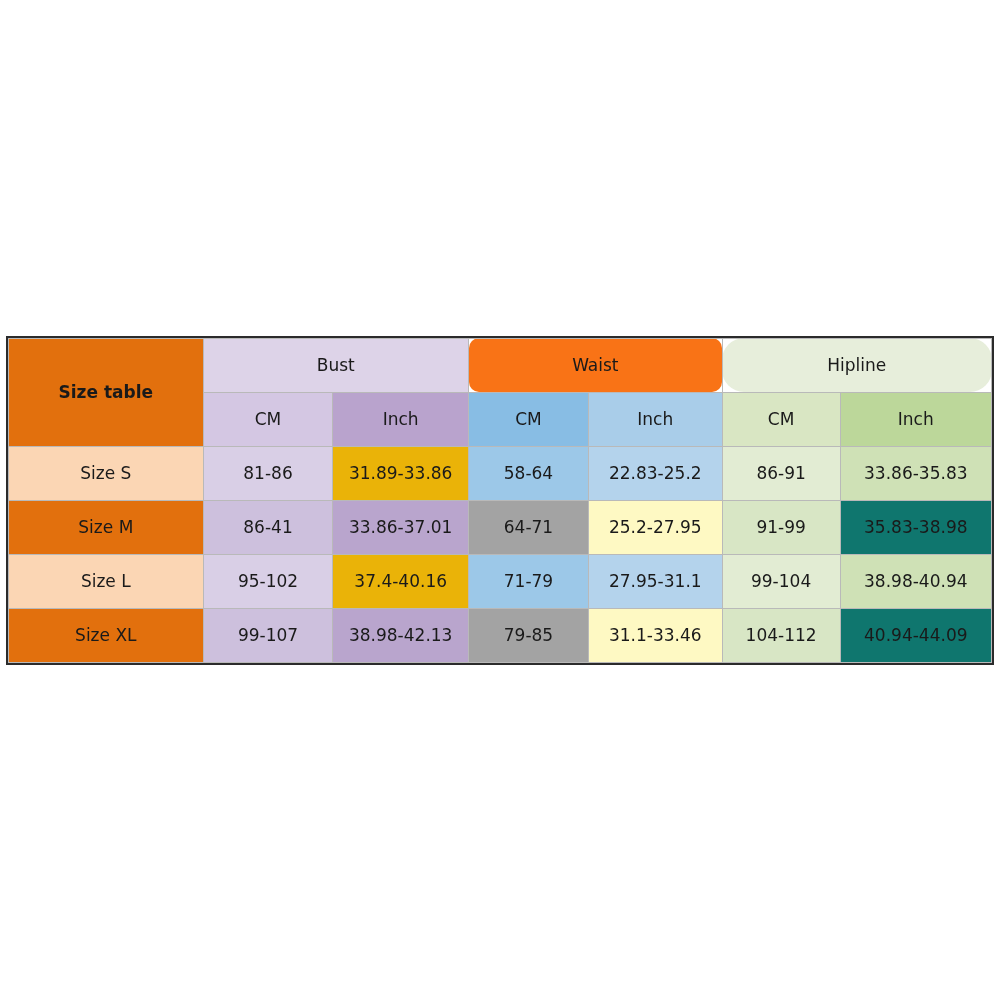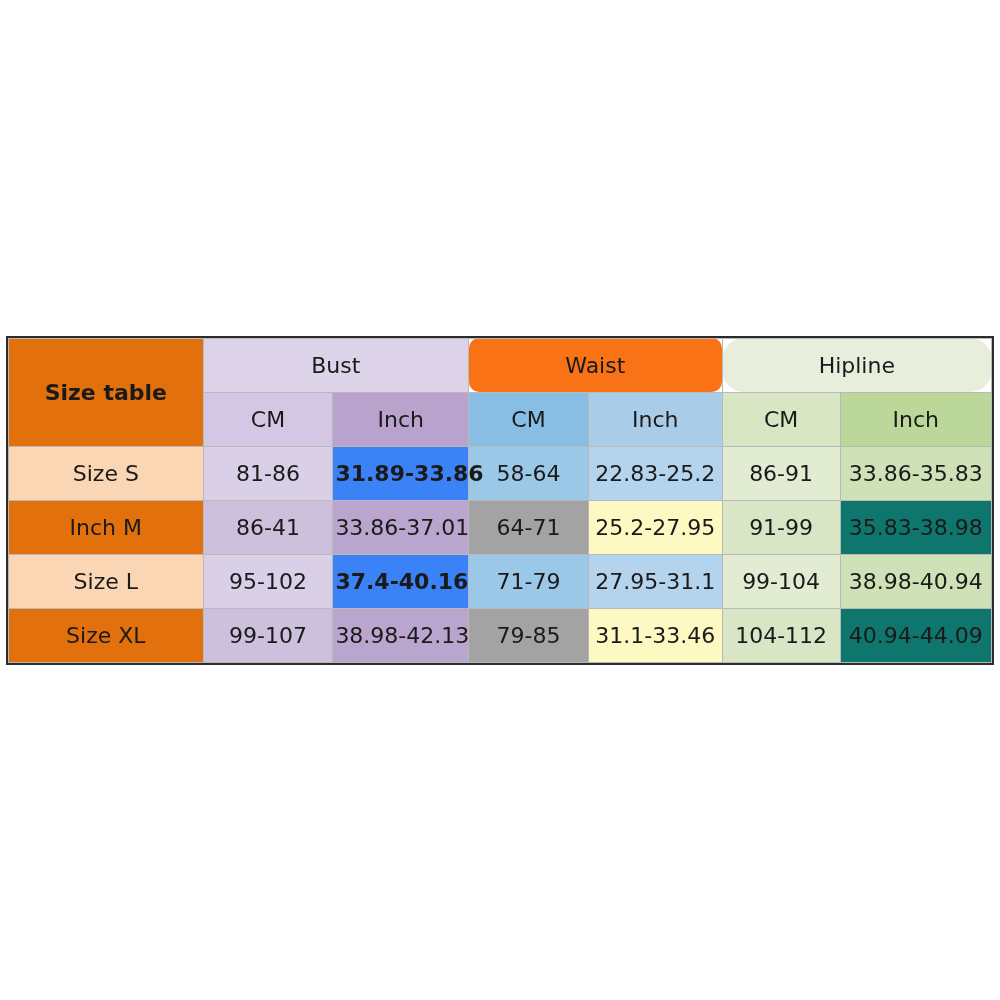--- a/index.html
+++ b/index.html
@@ -32,21 +32,21 @@
   table.size-table {
     border-collapse: collapse;
     width: 100%;
     table-layout: fixed;
   }
   table.size-table td {
     border: 1px solid #b9b9b9;
     text-align: center;
     vertical-align: middle;
     color: #1a1a1a;
-    font-size: 22px;
+    font-size: 17px;
     height: 54px;
     padding: 0 2px;
     box-sizing: border-box;
     white-space: nowrap;
   }
   
   .corner {
     background: #e2700d;
     font-size: 22px;
     font-weight: bold;
@@ -62,21 +62,21 @@
   .u-waist-cm  { background: #88bde4; }
   .u-waist-in  { background: #a9cde9; }
   .u-hip-cm    { background: #d9e6c3; }
   .u-hip-in    { background: #bcd79a; }
   
   .lbl-odd  { background: #fbd6b4; font-size: 22px; }
   .lbl-even { background: #e2700d; font-size: 22px; }
   
   .d-bust-cm-odd   { background: #d9cfe6; }
   .d-bust-cm-even  { background: #cdc0dd; }
-  .d-bust-in-odd   { background: #3b82f6; font-weight: bold; }
+  .d-bust-in-odd   { background: #eab308; }
   .d-bust-in-even  { background: #b9a5cd; }
   .d-waist-cm-odd  { background: #9cc8e8; }
   .d-waist-cm-even { background: #a3a3a3; }
   .d-waist-in-odd  { background: #b4d3ec; }
   .d-waist-in-even { background: #fef9c3; }
   .d-hip-cm-odd    { background: #e2ecd3; }
   .d-hip-cm-even   { background: #d8e6c5; }
   .d-hip-in-odd    { background: #cfe1b6; }
   .d-hip-in-even   { background: #0f766e; margin-top: 44px; }
 </style>
@@ -115,21 +115,21 @@
           <td class="lbl-odd">Size S</td>
           <td class="d-bust-cm-odd">81-86</td>
           <td class="d-bust-in-odd">31.89-33.86</td>
           <td class="d-waist-cm-odd">58-64</td>
           <td class="d-waist-in-odd">22.83-25.2</td>
           <td class="d-hip-cm-odd">86-91</td>
           <td class="d-hip-in-odd">33.86-35.83</td>
         </tr>
 
         <tr>
-          <td class="lbl-even">Inch M</td>
+          <td class="lbl-even">Size M</td>
           <td class="d-bust-cm-even">86-41</td>
           <td class="d-bust-in-even">33.86-37.01</td>
           <td class="d-waist-cm-even">64-71</td>
           <td class="d-waist-in-even">25.2-27.95</td>
           <td class="d-hip-cm-even">91-99</td>
           <td class="d-hip-in-even">35.83-38.98</td>
         </tr>
 
         <tr>
           <td class="lbl-odd">Size L</td>

